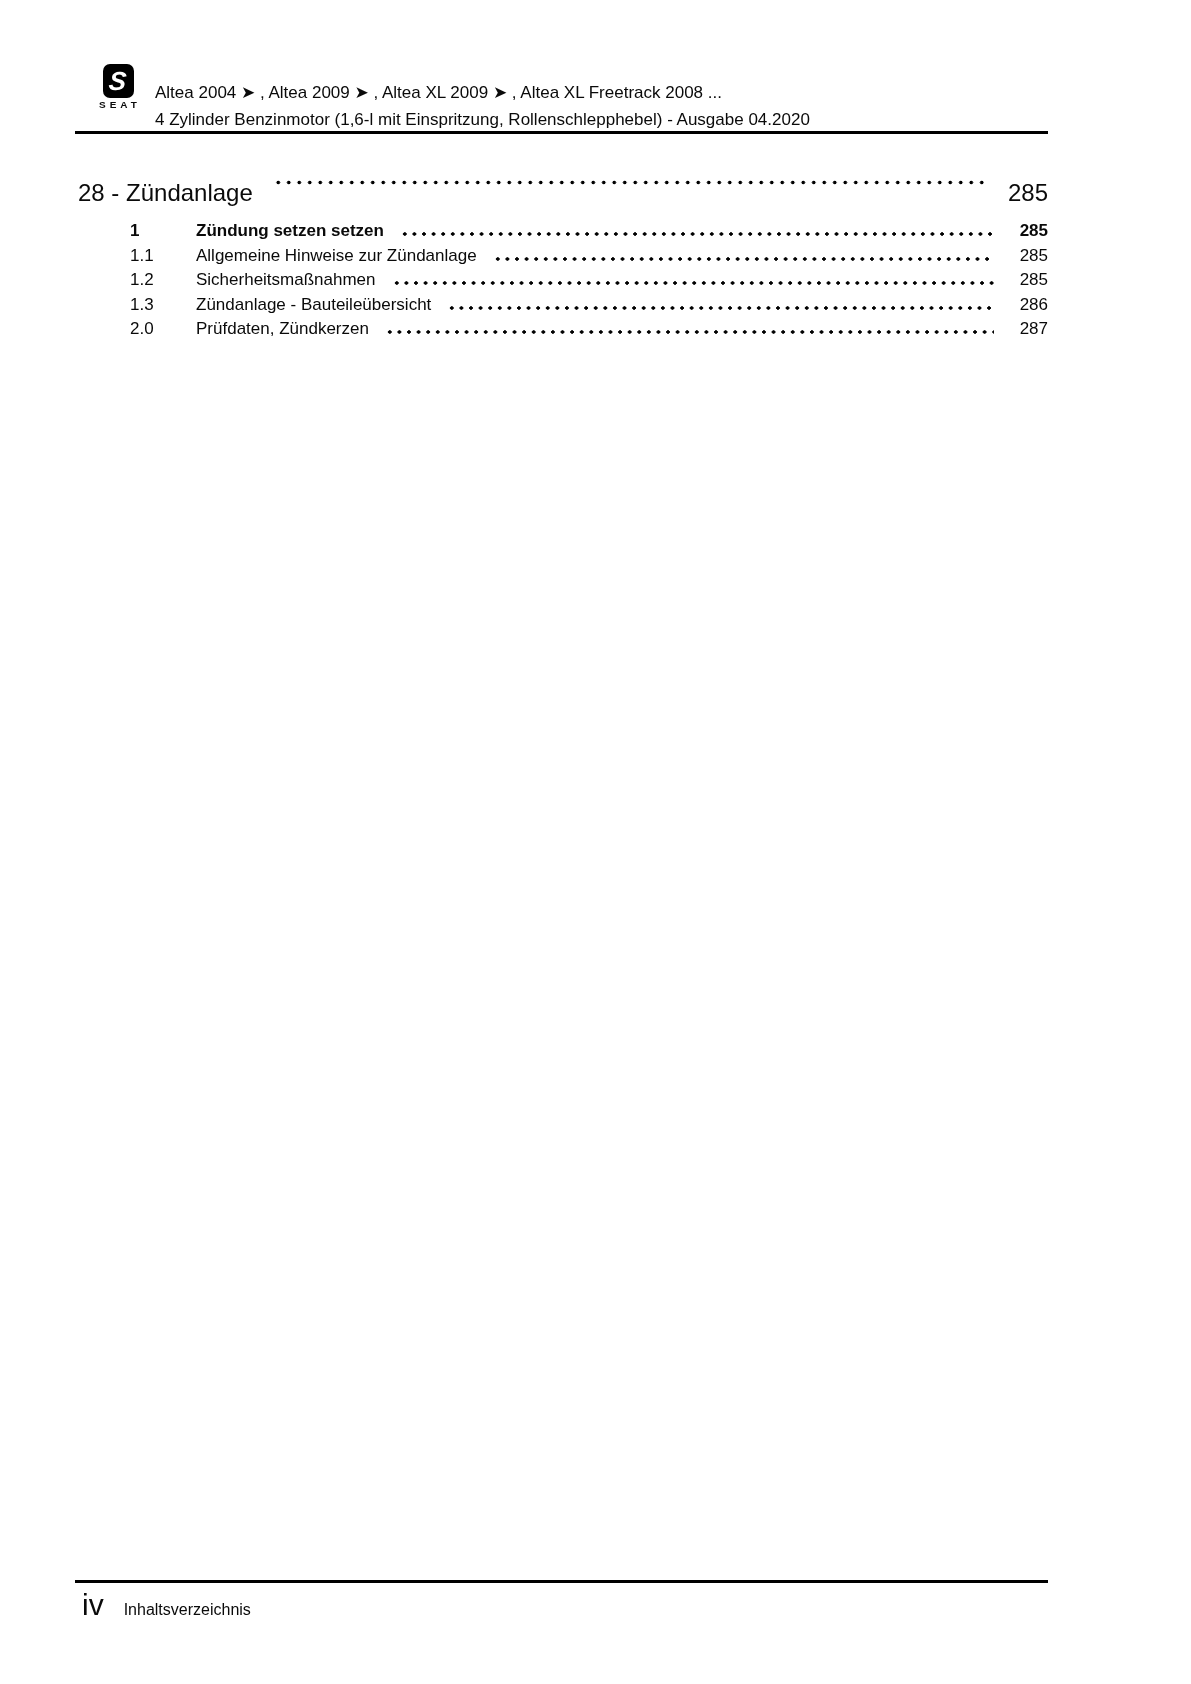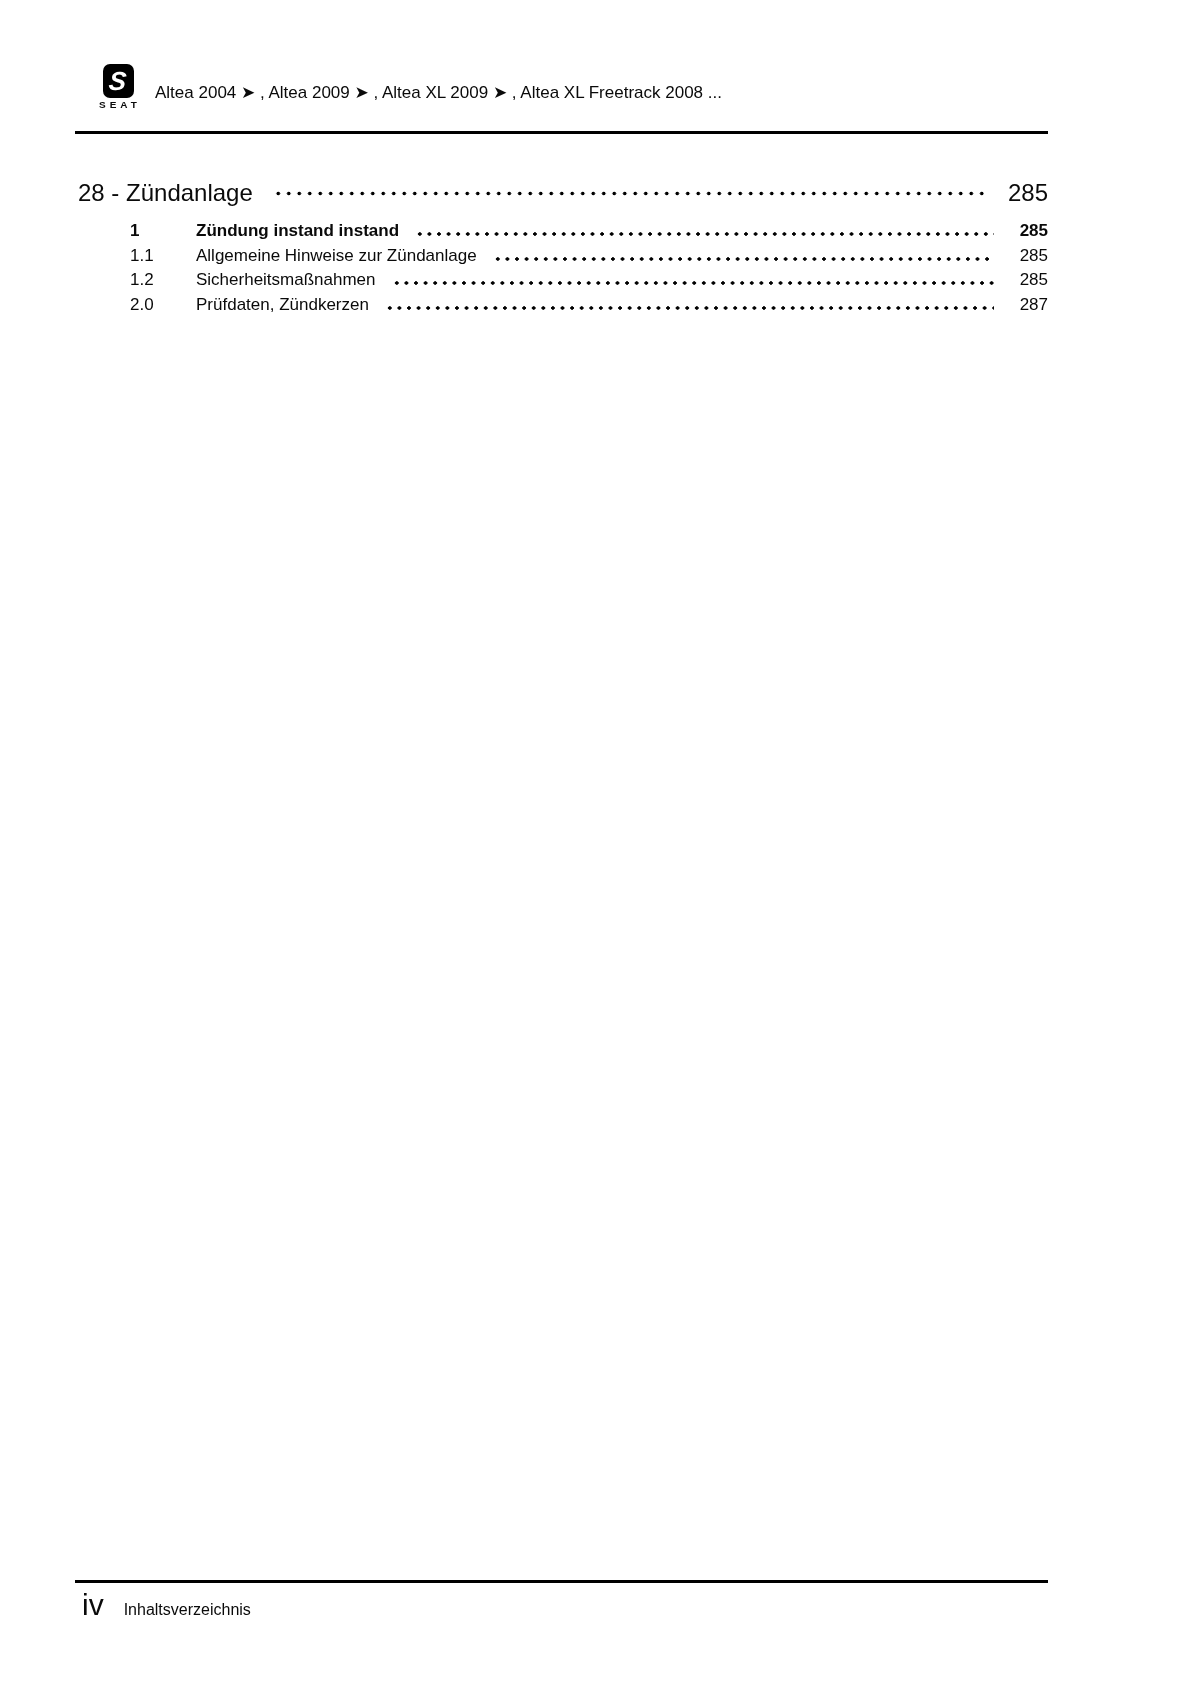--- a/index.html
+++ b/index.html
@@ -52,21 +52,21 @@
   .dots-lg {
     height: 5px;
     margin: 0 12px 0 20px;
     background-image: radial-gradient(circle, #000 1.7px, transparent 2.1px);
     background-size: 10.5px 5px;
   }
 
   
   .toc-head {
     position: absolute; left: 78px; top: 180px; width: 970px;
-    display: flex; align-items: center;
+    display: flex; align-items: flex-start;
     font-size: 24px; line-height: 26px; white-space: nowrap;
   }
   .toc-head .page-num { min-width: 52px; text-align: right; }
 
   .toc-entries { position: absolute; left: 130px; top: 219px; width: 918px; }
   .toc-row {
     display: flex; align-items: baseline;
     height: 24.6px; font-size: 17px; line-height: 24.6px; white-space: nowrap;
   }
   .toc-row .num { flex: 0 0 66px; }
@@ -88,53 +88,60 @@
 
   <div class="logo">
     <div class="logo-square">
       <span class="logo-s">S</span>
     </div>
     <div class="logo-word">SEAT</div>
   </div>
 
   <div class="header-text">
     <div>Altea 2004 ➤ , Altea 2009 ➤ , Altea XL 2009 ➤ , Altea XL Freetrack 2008 ...</div>
+    <div>4 Zylinder Benzinmotor (1,6-l mit Einspritzung, Rollenschlepphebel) - Ausgabe 04.2020</div>
   </div>
 
   <div class="rule rule-top"></div>
 
   <div class="toc-head">
     <span>28 - Zündanlage</span>
     <span class="dots dots-lg"></span>
     <span class="page-num">285</span>
   </div>
 
   <div class="toc-entries">
 
     <div class="toc-row bold">
       <span class="num">1</span>
-      <span class="title">Zündung instand instand</span>
+      <span class="title">Zündung setzen setzen</span>
       <span class="dots"></span>
       <span class="page-num">285</span>
     </div>
 
     <div class="toc-row">
       <span class="num">1.1</span>
       <span class="title">Allgemeine Hinweise zur Zündanlage</span>
       <span class="dots"></span>
       <span class="page-num">285</span>
     </div>
 
     <div class="toc-row">
       <span class="num">1.2</span>
       <span class="title">Sicherheitsmaßnahmen</span>
       <span class="dots"></span>
       <span class="page-num">285</span>
     </div>
 
+    <div class="toc-row">
+      <span class="num">1.3</span>
+      <span class="title">Zündanlage - Bauteileübersicht</span>
+      <span class="dots"></span>
+      <span class="page-num">286</span>
+    </div>
 
     <div class="toc-row">
       <span class="num">2.0</span>
       <span class="title">Prüfdaten, Zündkerzen</span>
       <span class="dots"></span>
       <span class="page-num">287</span>
     </div>
 
   </div>
 

